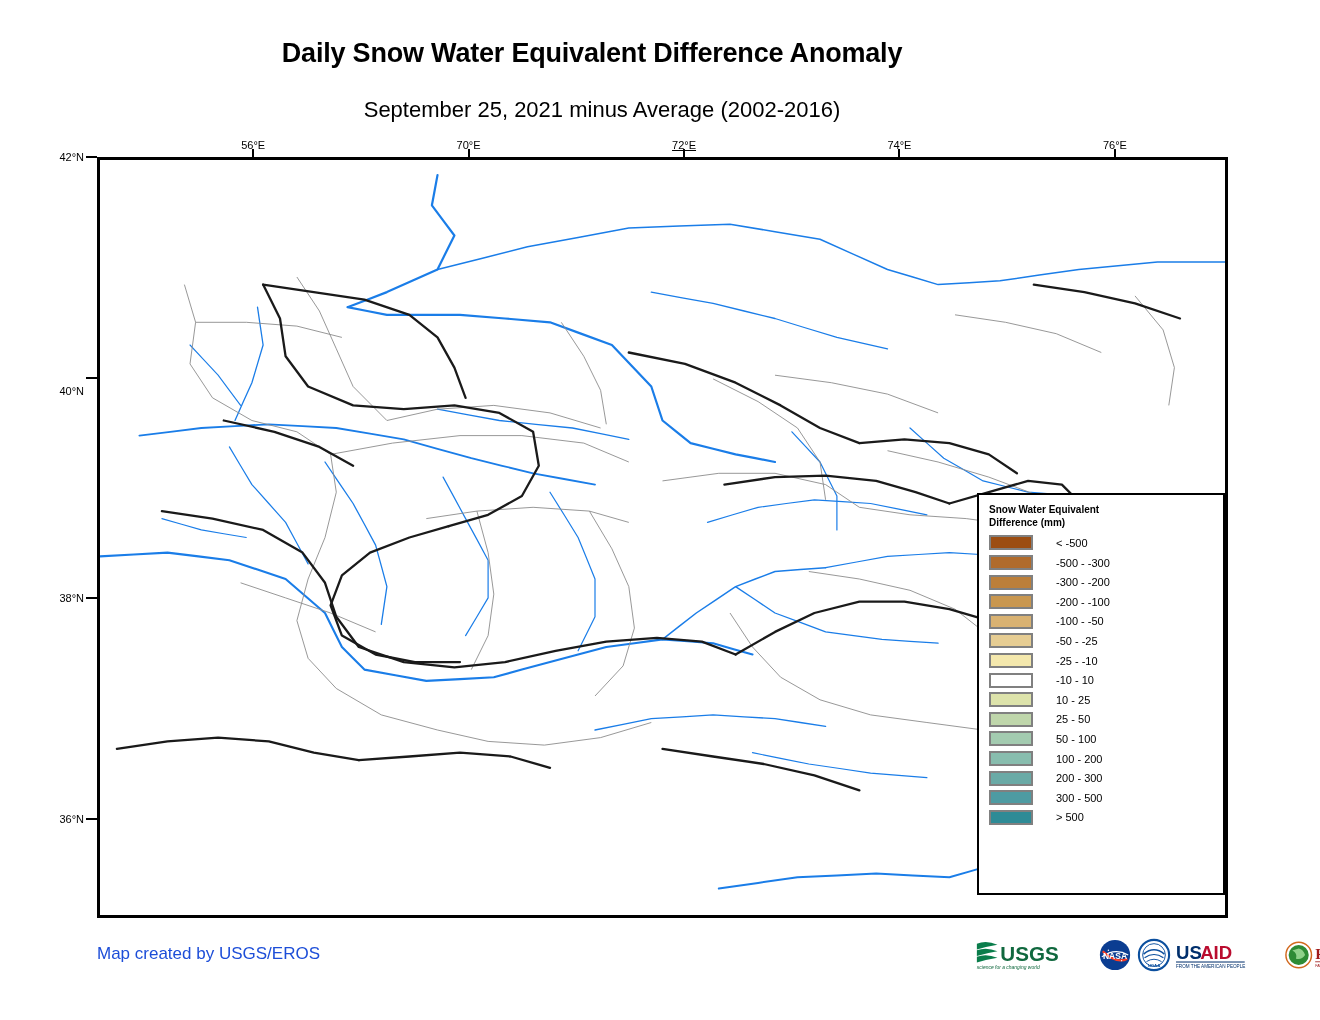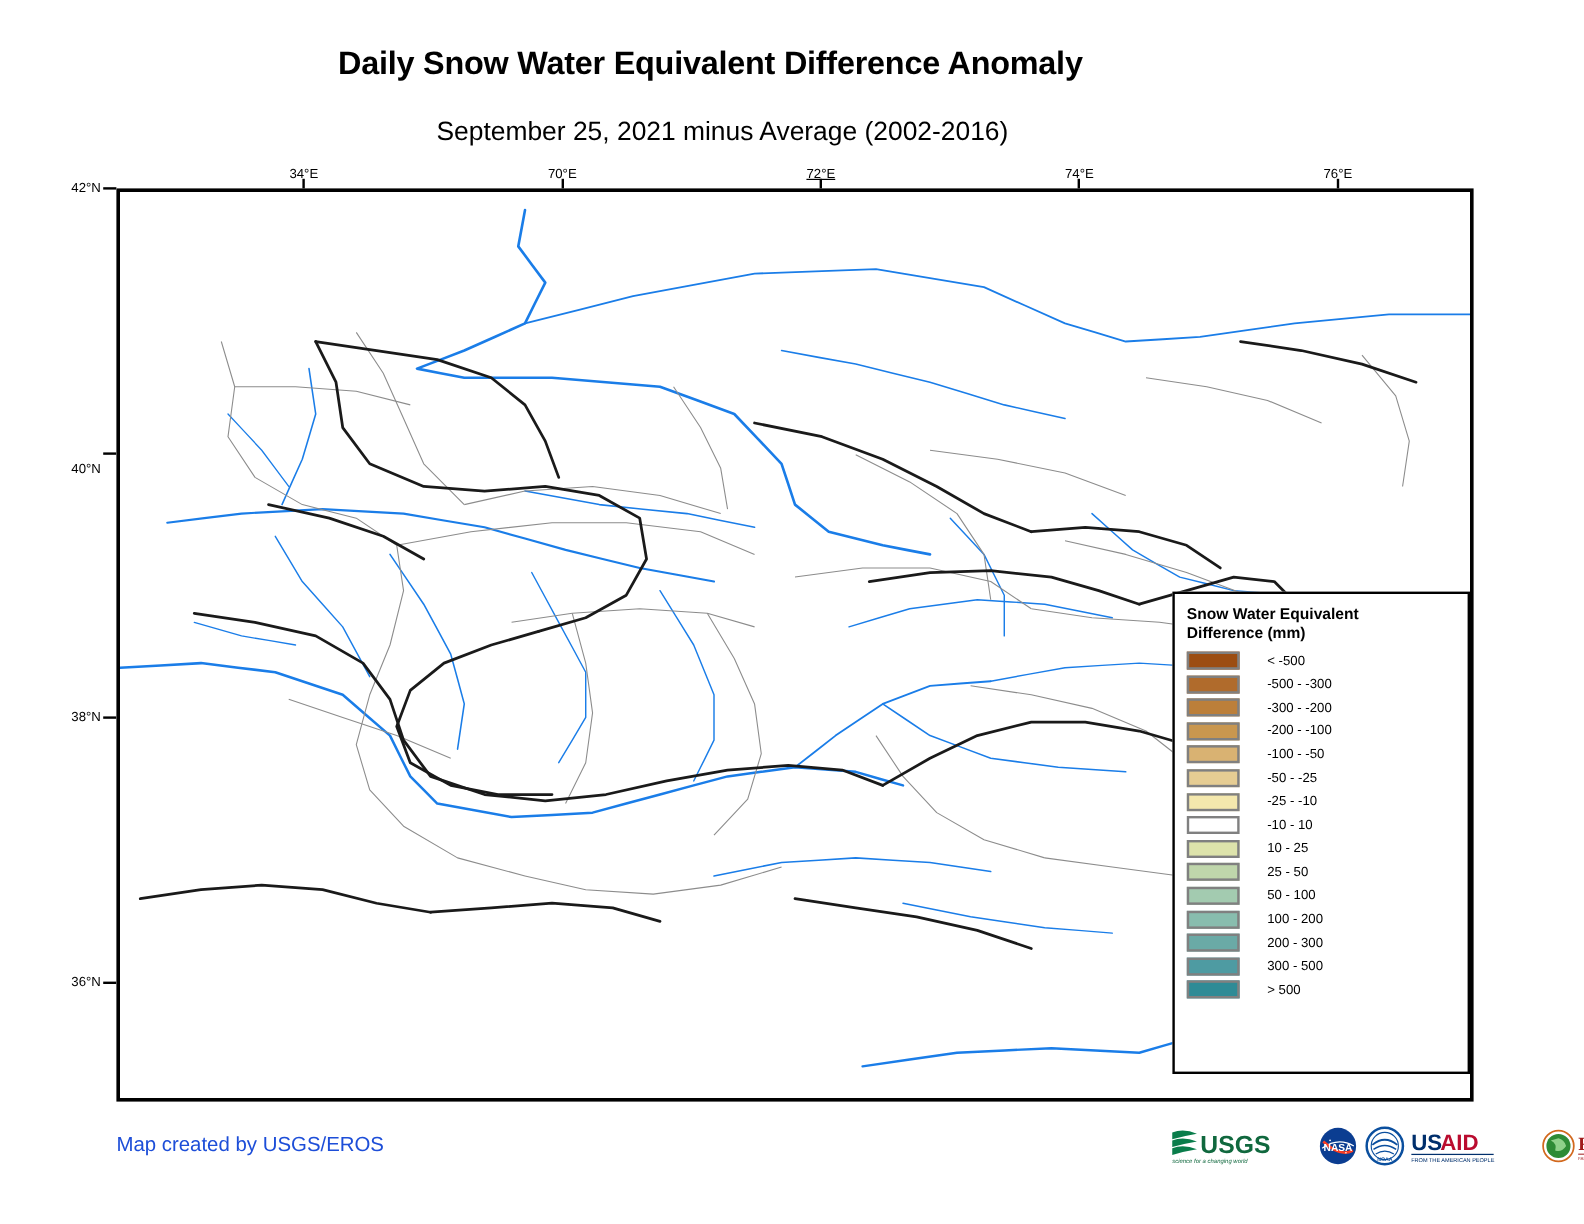--- a/index.html
+++ b/index.html
@@ -42,21 +42,21 @@
     transform:translate(-100%,-50%);white-space:nowrap;
   }
 
   
   .legend{
     position:absolute;left:977px;top:493px;width:248px;height:402px;
     background:#fff;border:2px solid #000;box-sizing:border-box;
     padding:9px 10px 6px 10px;
   }
   .legend-title{
-    font-size:13px;font-weight:bold;color:#000;line-height:1.26;
+    font-size:10px;font-weight:bold;color:#000;line-height:1.26;
     margin-bottom:4px;
   }
   .legend-row{display:flex;align-items:center;height:19.6px;}
   .swatch{
     width:44px;height:15px;border:2px solid #808080;box-sizing:border-box;
     flex:0 0 auto;
   }
   .legend-label{
     font-size:11px;color:#000;margin-left:23px;white-space:nowrap;
   }
@@ -75,21 +75,21 @@
   .logo{height:34px;display:block;}
 </style>
 </head>
 <body>
 
 <div class="title">Daily Snow Water Equivalent Difference Anomaly</div>
 <div class="subtitle">September 25, 2021 minus Average (2002-2016)</div>
 
 <div id="axis-layer">
     <div class="tick-x" style="left: 252.186px;"></div>
-    <div class="tick-x-label" style="left: 253.186px;">34°E</div>
+    <div class="tick-x-label" style="left: 253.186px;">56°E</div>
     <div class="tick-x" style="left: 467.614px;"></div>
     <div class="tick-x-label" style="left: 468.614px;">70°E</div>
     <div class="tick-x" style="left: 683.043px;"></div>
     <div class="tick-x-label" style="left: 684.043px; text-decoration: underline;">72°E</div>
     <div class="tick-x" style="left: 898.471px;"></div>
     <div class="tick-x-label" style="left: 899.471px;">74°E</div>
     <div class="tick-x" style="left: 1113.9px;"></div>
     <div class="tick-x-label" style="left: 1114.9px;">76°E</div>
     <div class="tick-y" style="top: 156px;"></div>
     <div class="tick-y-label" style="top: 157px;">42°N</div>

